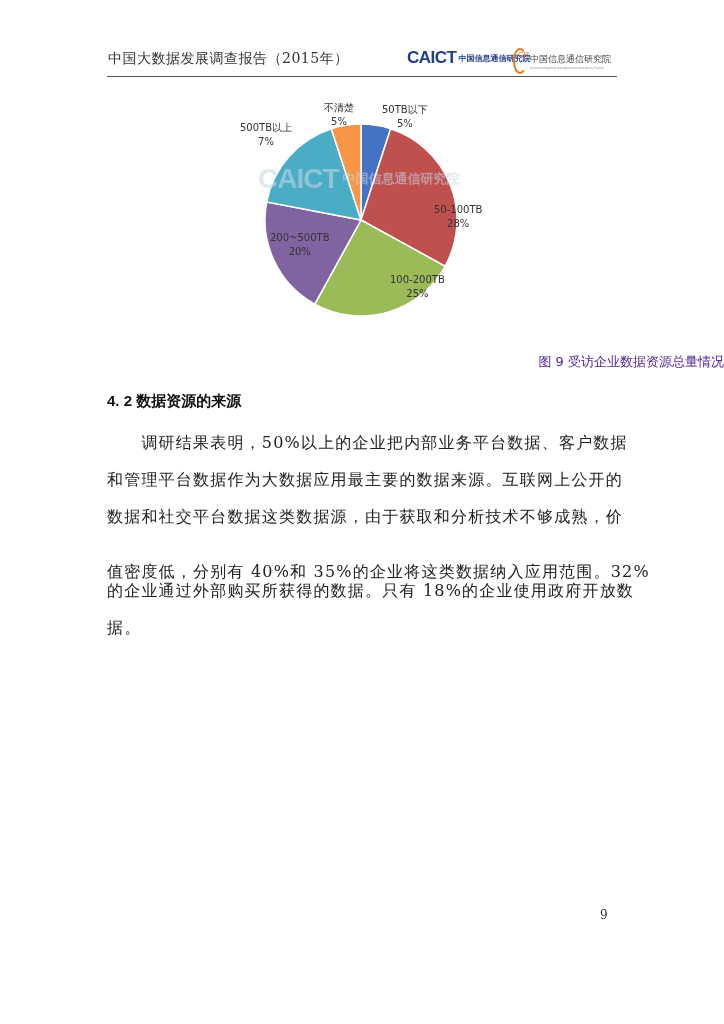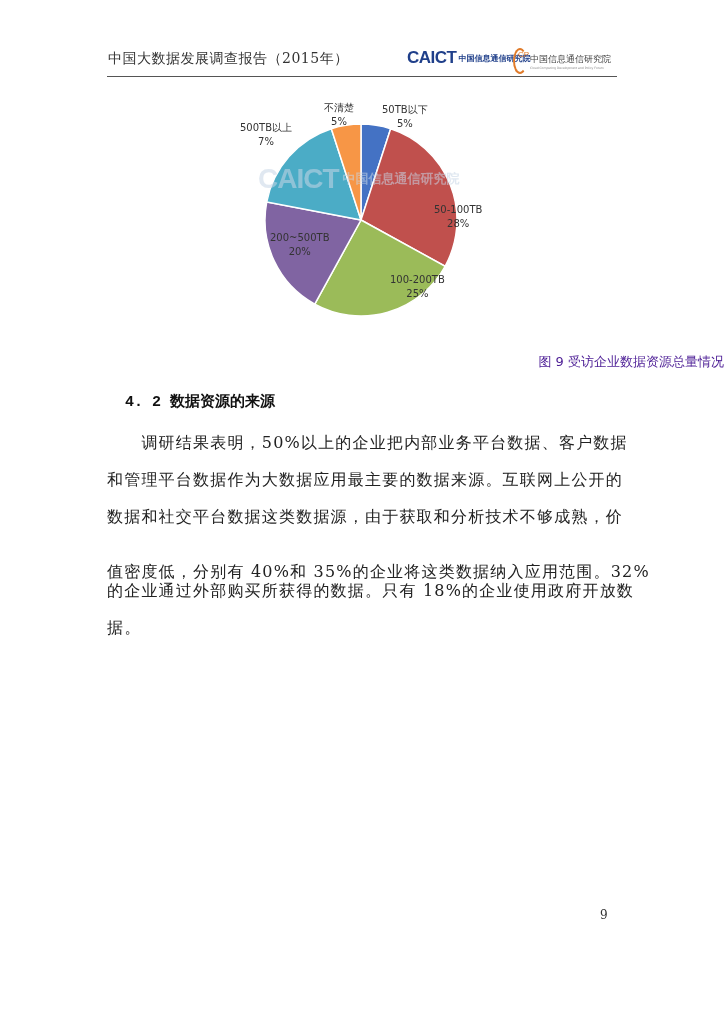--- a/index.html
+++ b/index.html
@@ -17,21 +17,21 @@
   .logo-ccp .en { font-family:"DejaVu Sans", sans-serif; font-size:3px; color:#888; }
 
   .chart-wrap { position:absolute; left:220px; top:95px; width:290px; height:240px; }
   .chart-wrap svg { position:absolute; left:0; top:0; }
   .lbl { position:absolute; font-family:"DejaVu Sans", sans-serif; font-size:10px; color:#333; text-align:center; line-height:14px; white-space:nowrap; }
   .watermark { position:absolute; left:38px; top:68px; display:flex; align-items:center; opacity:0.55; }
   .watermark .w-big { font-family:"Liberation Sans", sans-serif; font-weight:bold; font-size:28px; color:#c8d6e6; letter-spacing:-1px; }
   .watermark .w-cn { font-family:"DejaVu Sans", sans-serif; font-size:13px; color:#c8d6e6; margin-left:4px; font-weight:bold; }
 
   .caption { position:absolute; left:0; width:724px; top:353px; text-align:right; font-size:13px; color:#4c1d95; font-family:"DejaVu Sans", sans-serif; }
-  .section-heading { position:absolute; left:107px; top:392px; font-size:15px; color:#111; font-family:Liberation Mono, monospace; font-weight:bold;margin-left:18px; }
+  .section-heading { position:absolute; left:107px; top:392px; font-size:15px; color:#111; font-family:Liberation Sans, sans-serif; font-weight:bold; }
   .para-line { position:absolute; left:107px; font-size:16px; color:#222; font-family:"DejaVu Serif", serif; white-space:nowrap; letter-spacing:1.2px; }
   .page-number { position:absolute; left:600px; top:908px; font-size:12px; color:#333; font-family:"DejaVu Serif", serif; }
 </style>
 </head>
 <body>
 
 <div>
   <div class="header-title">中国大数据发展调查报告（2015年）</div>
   <div class="logo-caict">
     <span class="big">CAICT</span>

